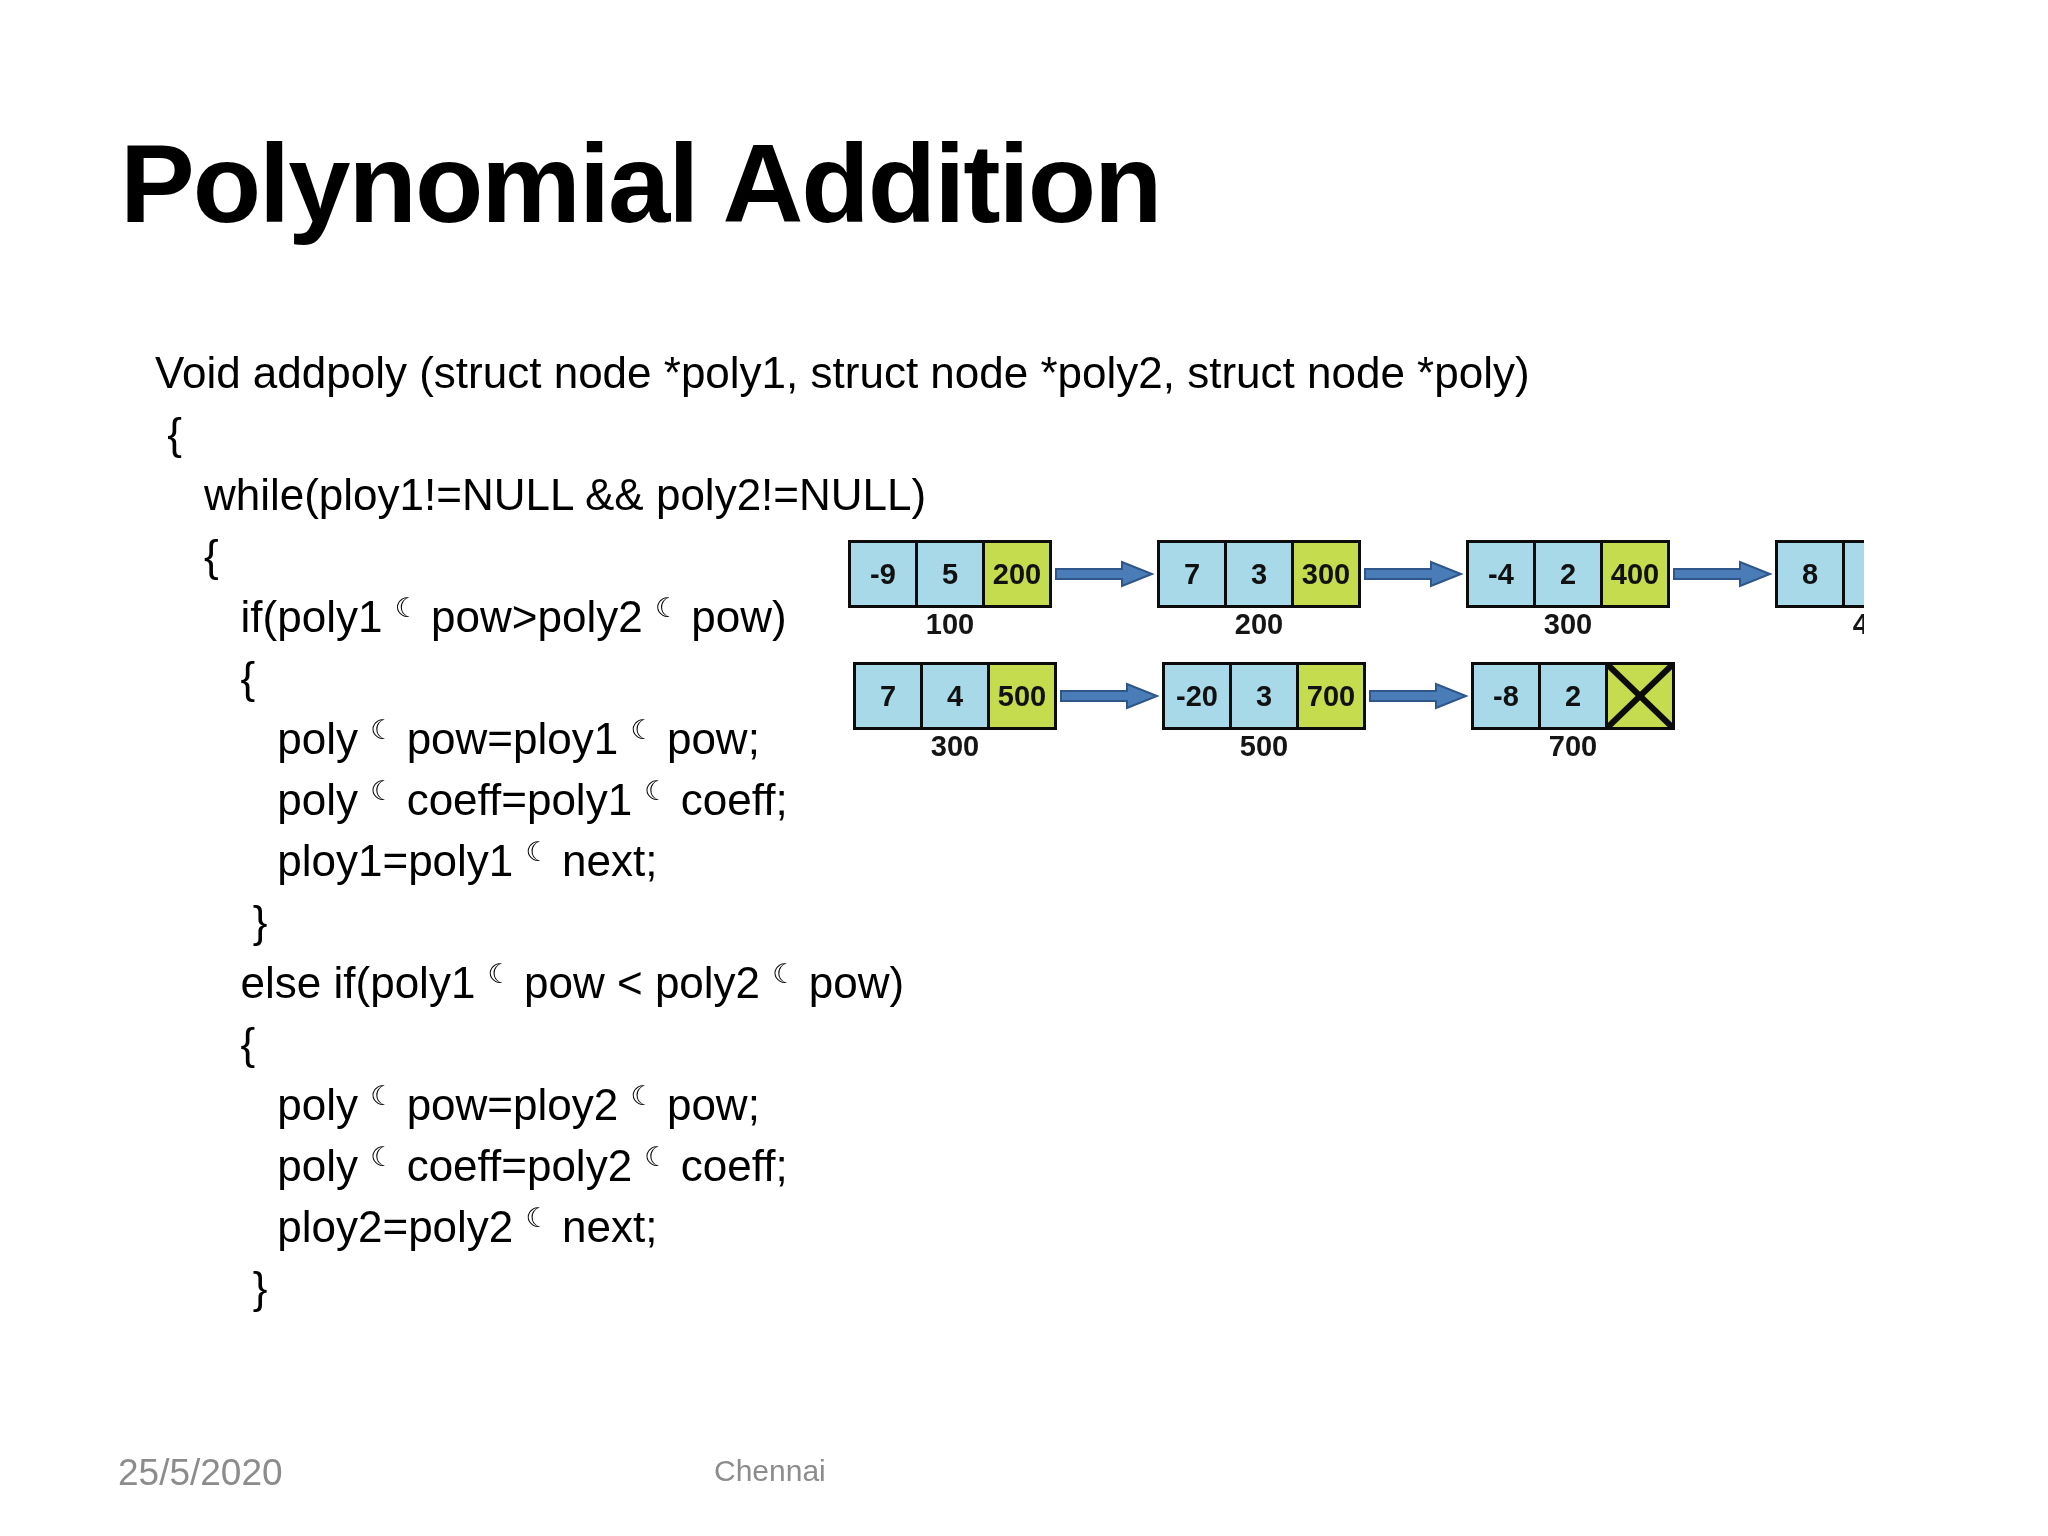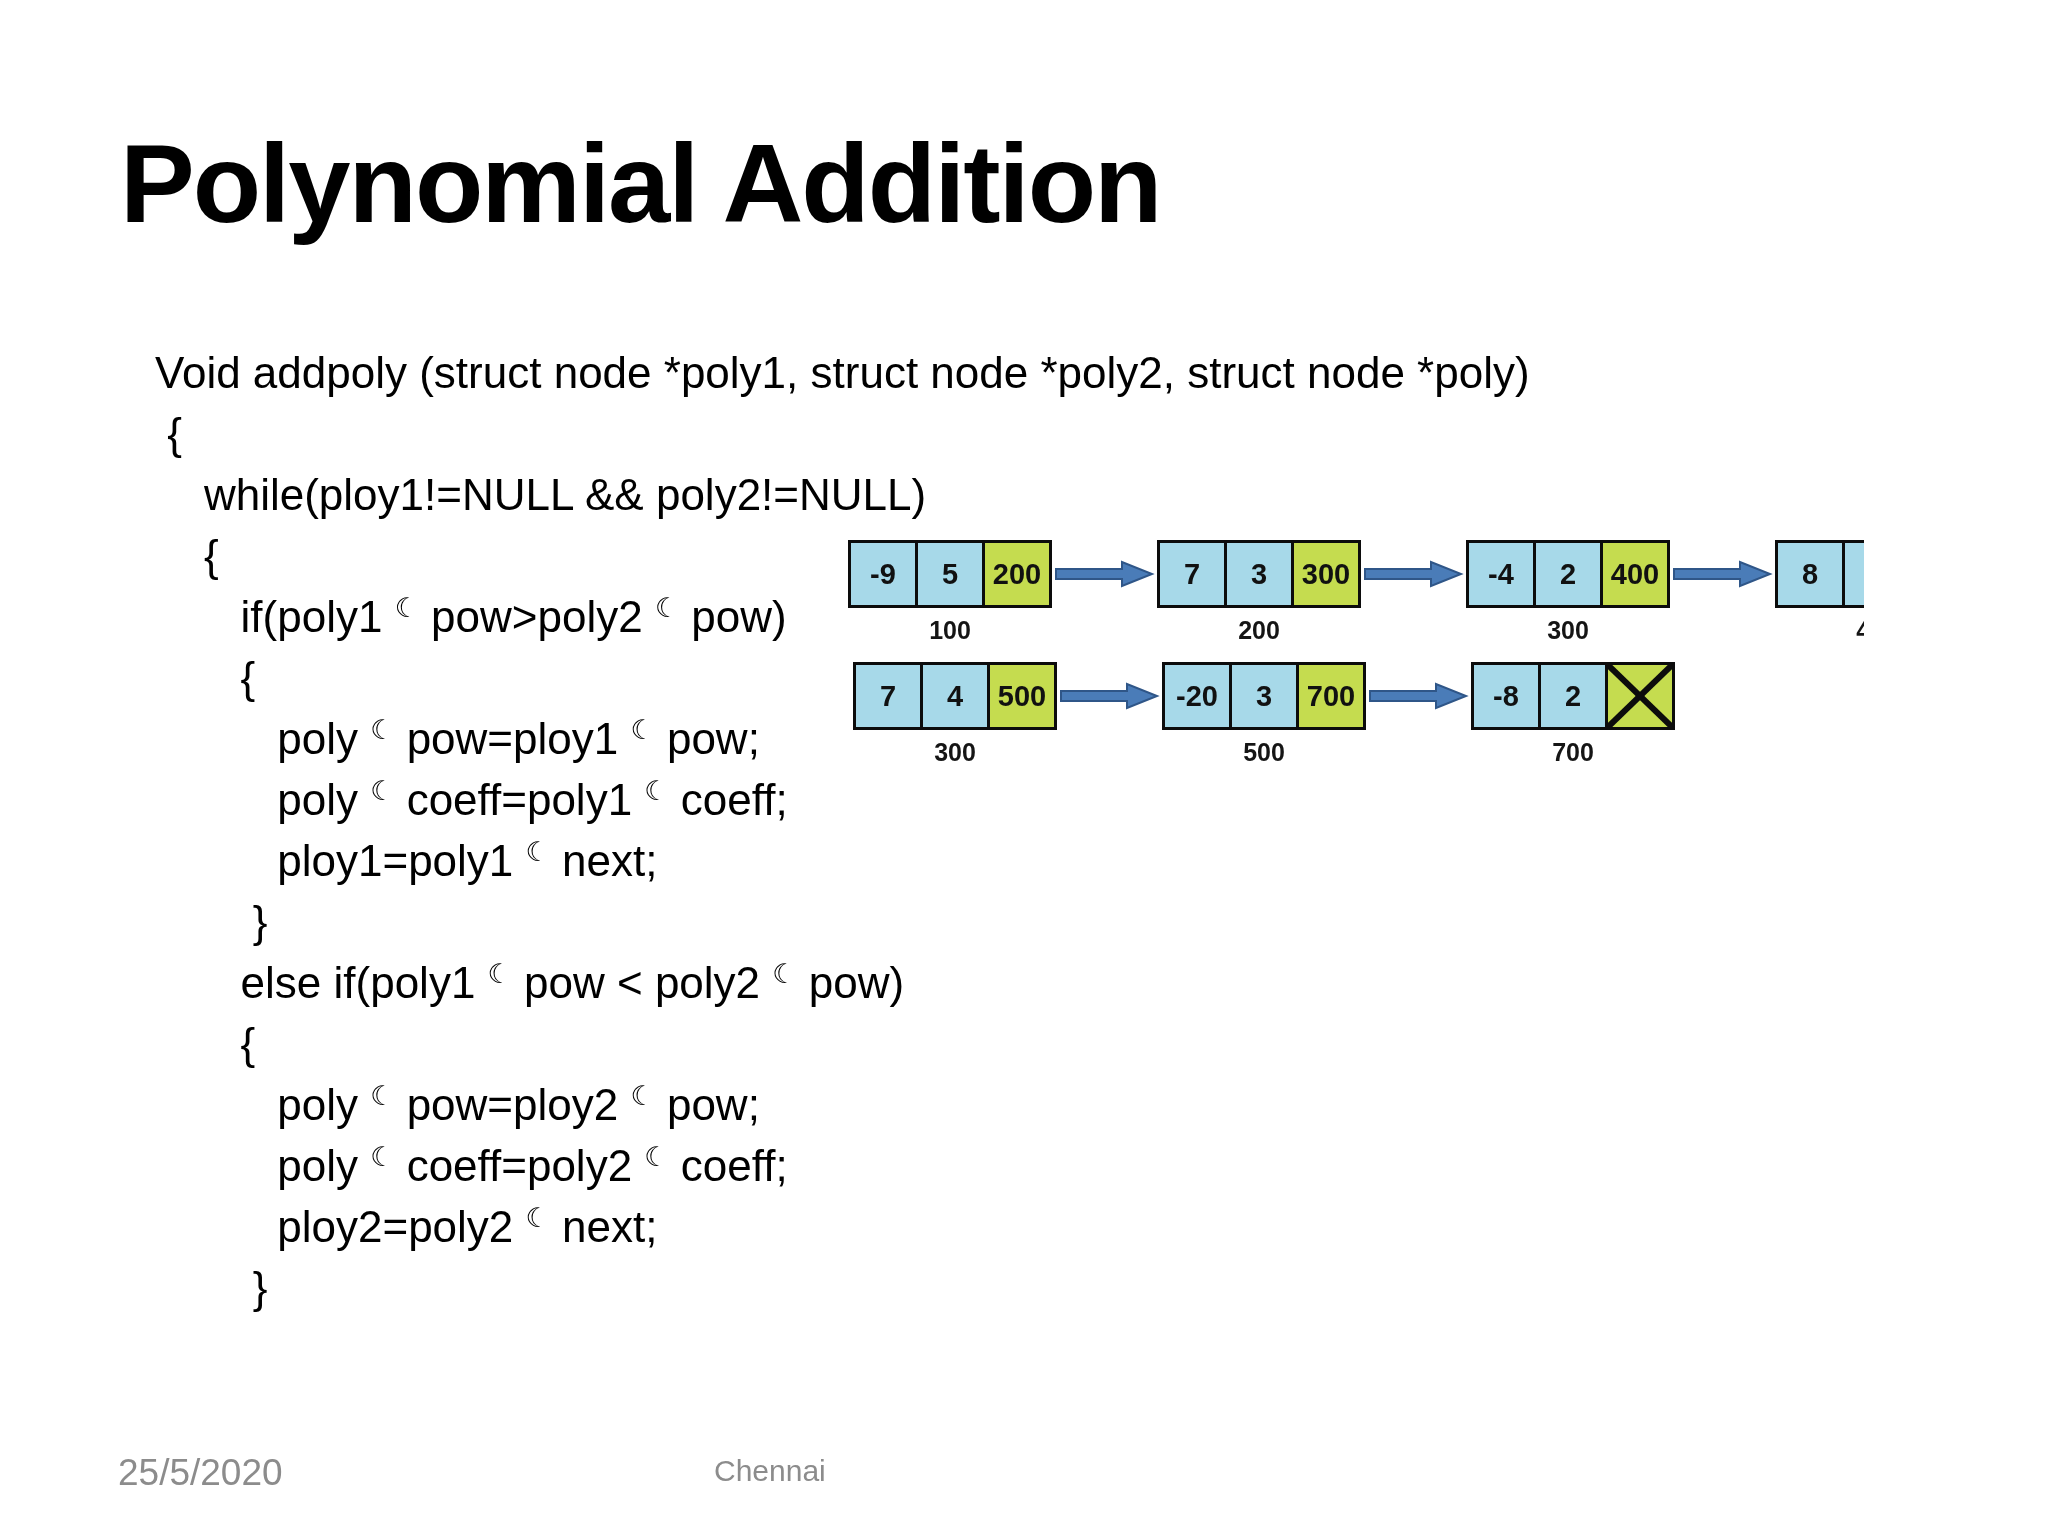--- a/index.html
+++ b/index.html
@@ -34,21 +34,21 @@
   .node{display:flex;border:3px solid var(--line-black);background:var(--cell-blue);}
   .cell{
     width:64px;height:62px;display:flex;align-items:center;justify-content:center;
     font-weight:bold;font-size:29px;color:#111;
   }
   .data-cell{background:var(--cell-blue);border-right:3px solid var(--line-black);}
   .next-cell{background:var(--cell-green);position:relative;}
   .next-cell svg{position:absolute;left:0;top:0;width:100%;height:100%;}
   .next-cell line{stroke:var(--line-black);stroke-width:6;}
   .addr{
-    margin-top:8px;text-align:center;font-weight:bold;font-size:25px;color:#151515;
+    margin-top:0;text-align:center;font-weight:bold;font-size:29px;color:#151515;
   }
   .arrow-wrap{width:105px;display:flex;justify-content:center;margin-top:19px;flex-shrink:0;}
   .arrow-wrap svg polygon{fill:var(--arrow-blue);stroke:var(--arrow-border);stroke-width:2;}
   .footer-date{position:absolute;left:118px;top:1452px;font-size:37px;color:var(--footer-gray);}
   .footer-center{
     position:absolute;left:714px;top:1452px;width:680px;
     font-size:30px;line-height:38px;color:var(--footer-gray);text-align:left;
   }
   .footer-page{position:absolute;left:1908px;top:1452px;font-size:30px;color:var(--footer-gray);margin-left:44px;}
 </style>

